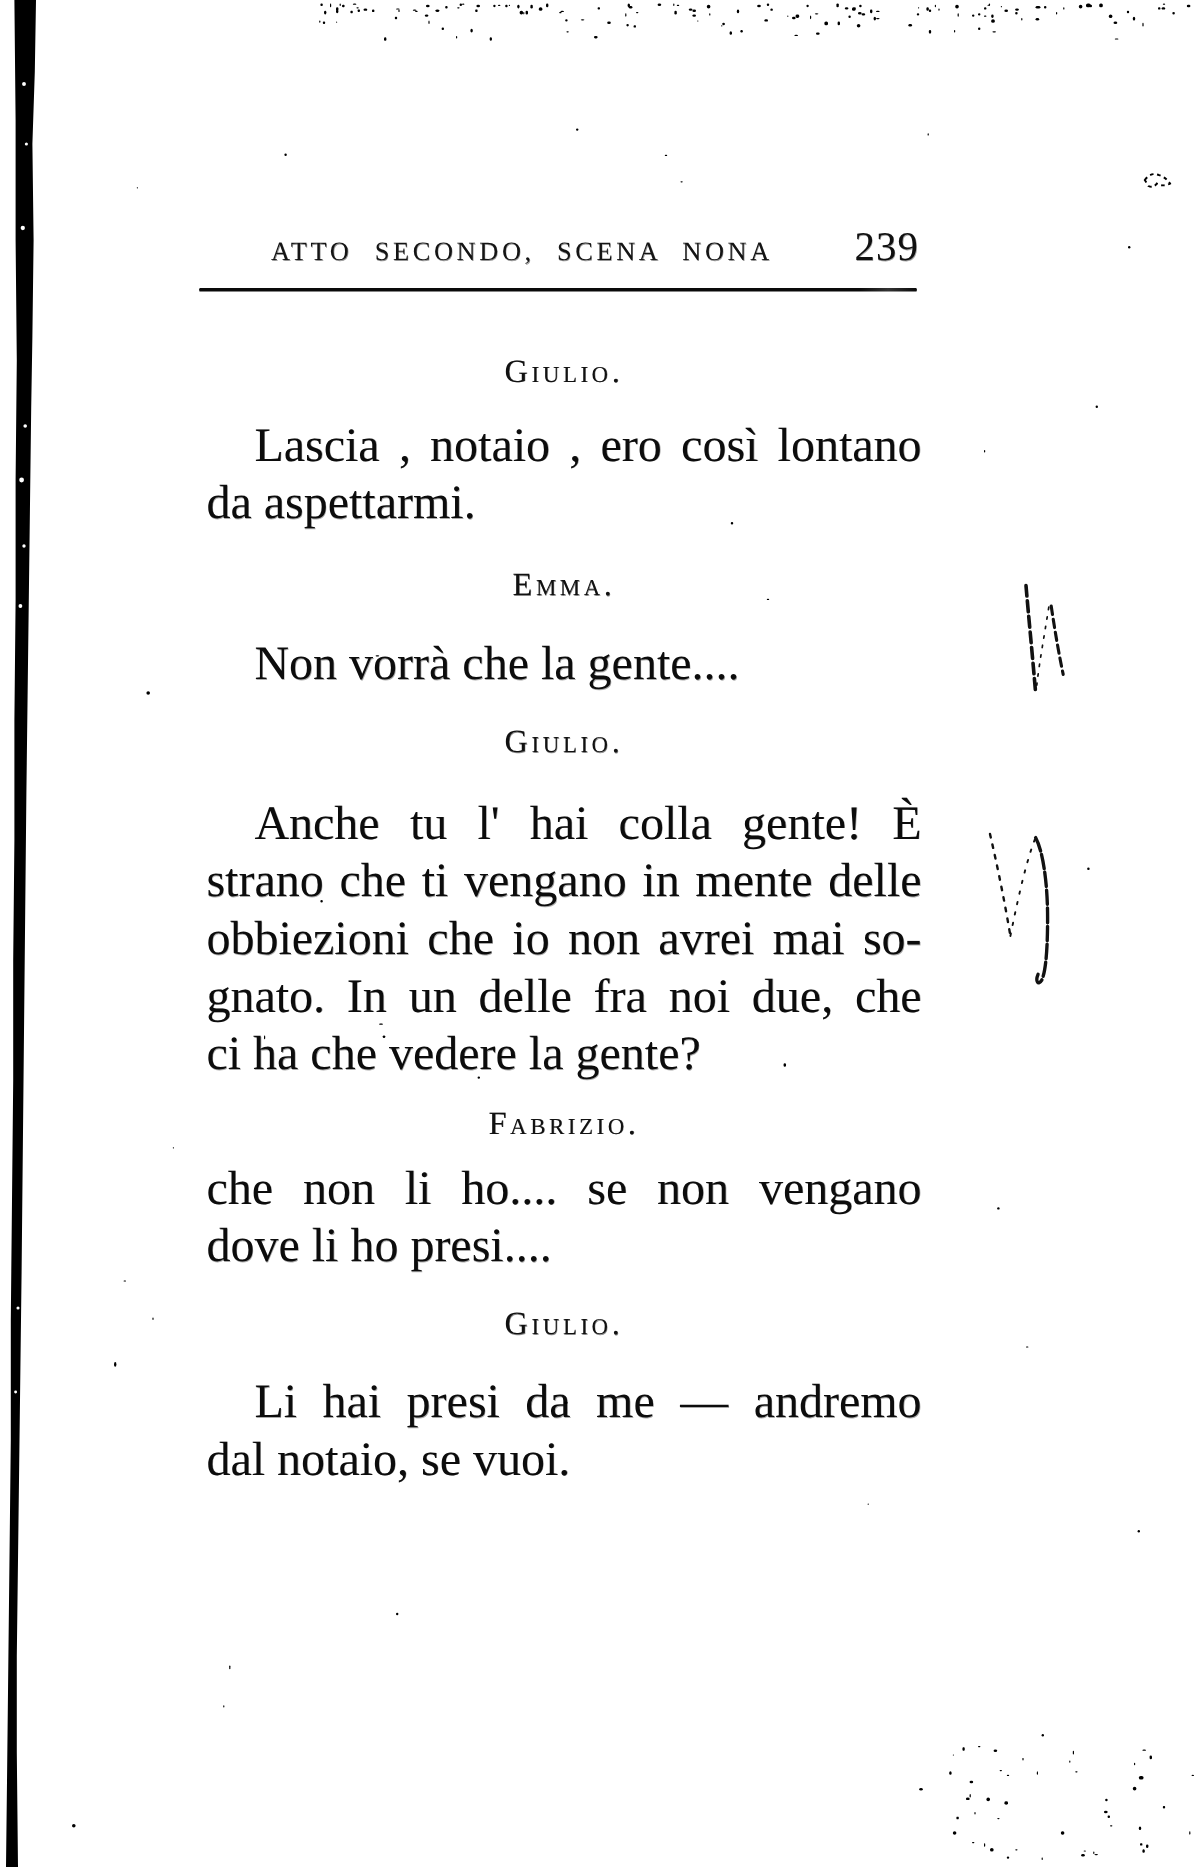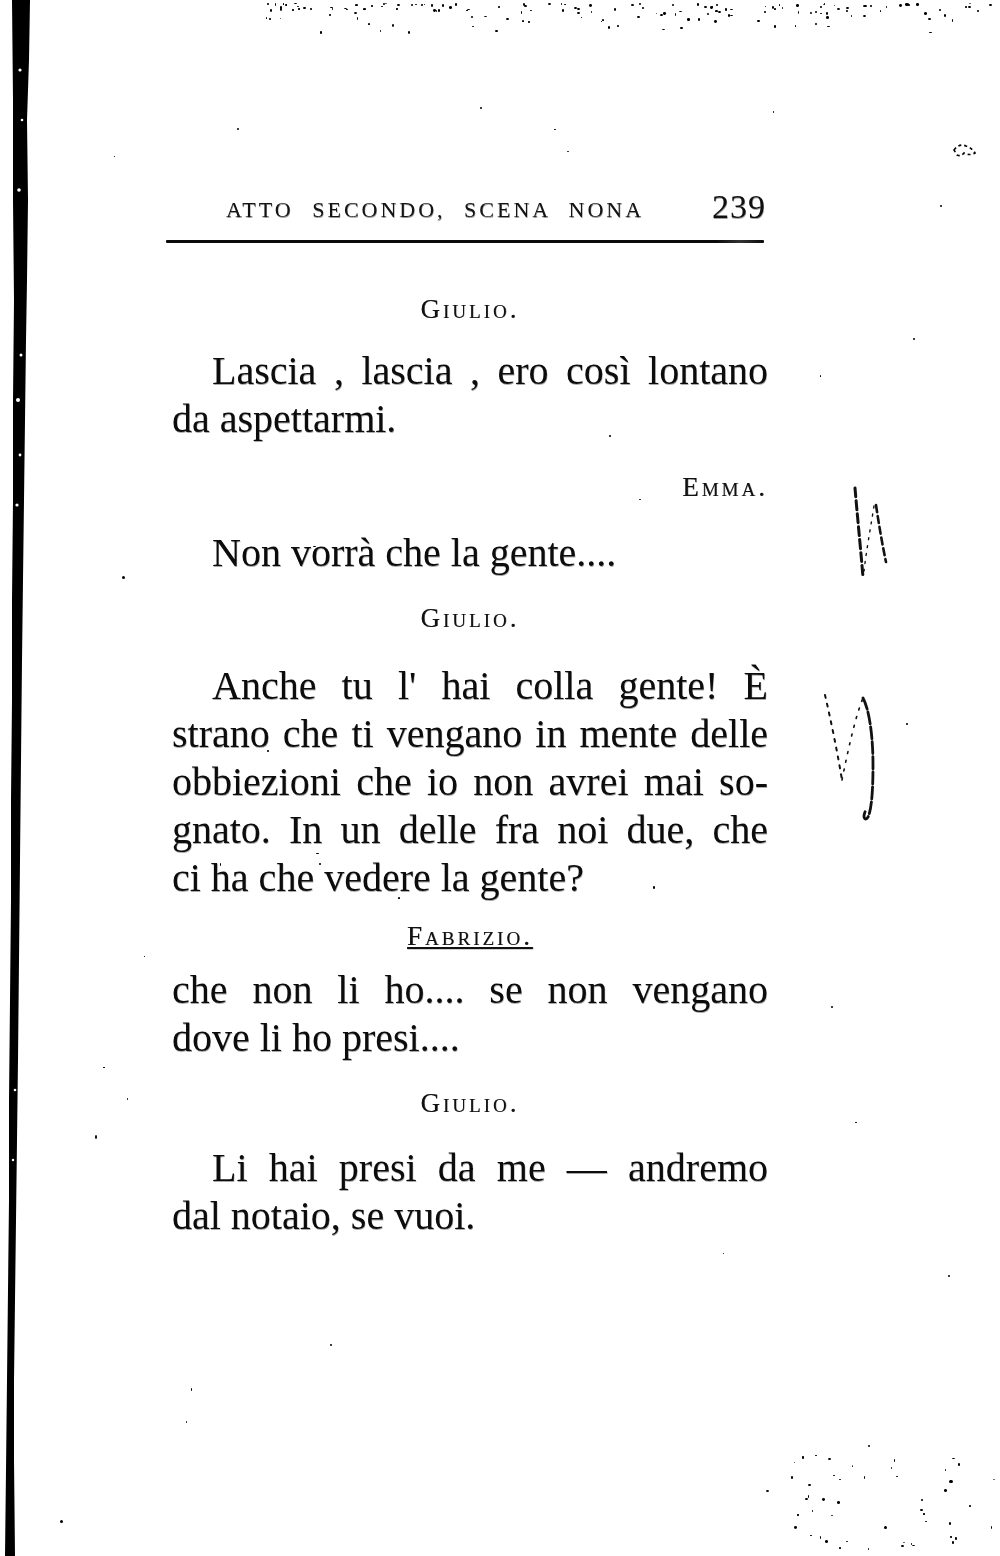--- a/index.html
+++ b/index.html
@@ -50,25 +50,25 @@
   }
   .tline{
     text-align:justify;text-align-last:justify;
     white-space:normal;
   }
   .tline.first{text-indent:40px;}
   .tline.last{text-align-last:left;}
   
   .dialogue > :nth-child(1){margin-top:294px;}
   .dialogue > :nth-child(2){margin-top:23px;}
-  .dialogue > :nth-child(3){margin-top:29px;text-align:right;}
+  .dialogue > :nth-child(3){margin-top:29px;}
   .dialogue > :nth-child(4){margin-top:27px;}
   .dialogue > :nth-child(5){margin-top:26px;}
   .dialogue > :nth-child(6){margin-top:29px;}
-  .dialogue > :nth-child(7){margin-top:19px;text-decoration:underline;}
+  .dialogue > :nth-child(7){margin-top:19px;}
   .dialogue > :nth-child(8){margin-top:15px;}
   .dialogue > :nth-child(9){margin-top:26px;}
   .dialogue > :nth-child(10){margin-top:26px;}
   
   .spine-svg{position:absolute;left:0;top:0;}
   .marks-svg{position:absolute;left:800px;top:465px;}
   .smudge-svg{position:absolute;left:948px;top:140px;}
   .speck{position:absolute;background:#000;border-radius:50%;}
 </style>
 </head>
@@ -93,21 +93,21 @@
 
   <div class="running-head">
     <div class="head-title">ATTO SECONDO, SCENA NONA</div>
     <div class="page-number">239</div>
   </div>
   <div class="head-rule"></div>
 
   <div class="dialogue">
       <div class="speaker">Giulio.</div>
       <div class="para">
-        <div class="tline first">Lascia , lascia ,  ero così lontano</div>
+        <div class="tline first">Lascia , notaio ,  ero così lontano</div>
         <div class="tline last">da aspettarmi.</div>
       </div>
       <div class="speaker">Emma.</div>
       <div class="para">
         <div class="tline first last">Non vorrà che la gente....</div>
       </div>
       <div class="speaker">Giulio.</div>
       <div class="para">
         <div class="tline first">Anche tu l' hai colla gente! È</div>
         <div class="tline">strano che ti vengano in mente delle</div>

